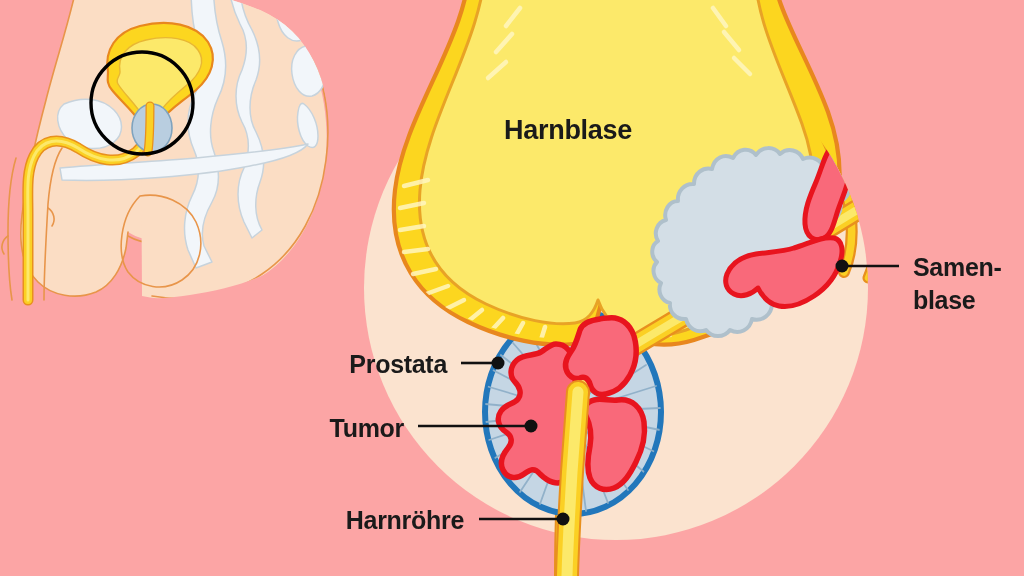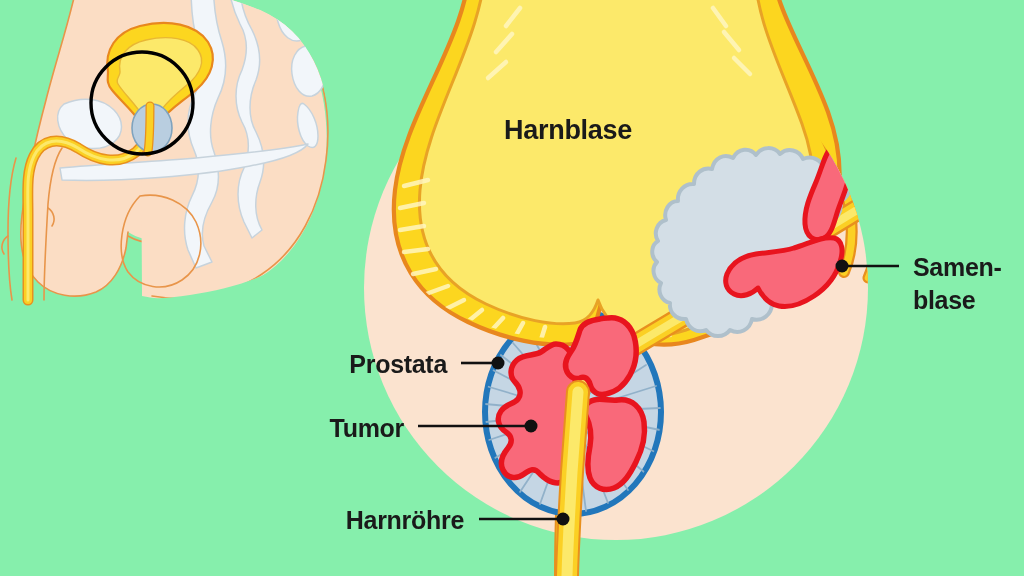--- a/index.html
+++ b/index.html
@@ -11,21 +11,21 @@
   body {
     width: 1024px;
     height: 576px;
     overflow: hidden;
     font-family: "Liberation Sans", sans-serif;
   }
   #stage {
     position: relative;
     width: 1024px;
     height: 576px;
-    background: #86efac;
+    background: #fca5a5;
   }
   #stage svg {
     display: block;
   }
   .label-text {
     font-family: "Liberation Sans", sans-serif;
     font-weight: bold;
     fill: #1a1a1a;
   }
   .label-main {

